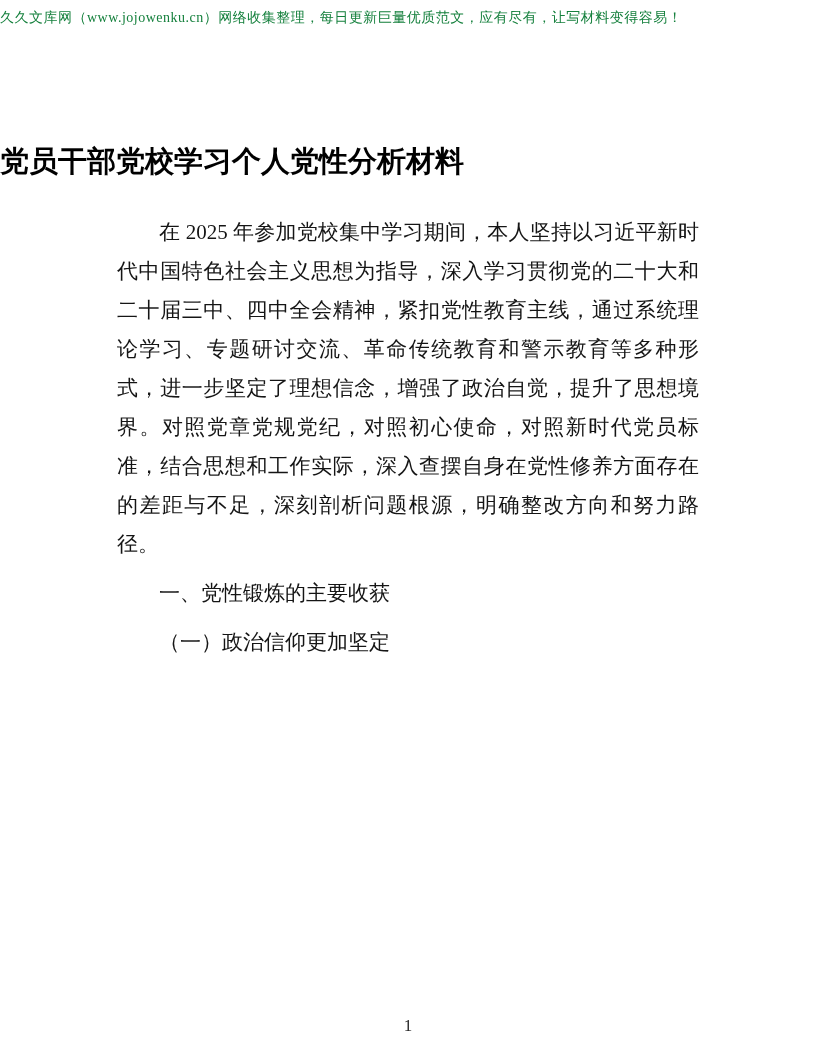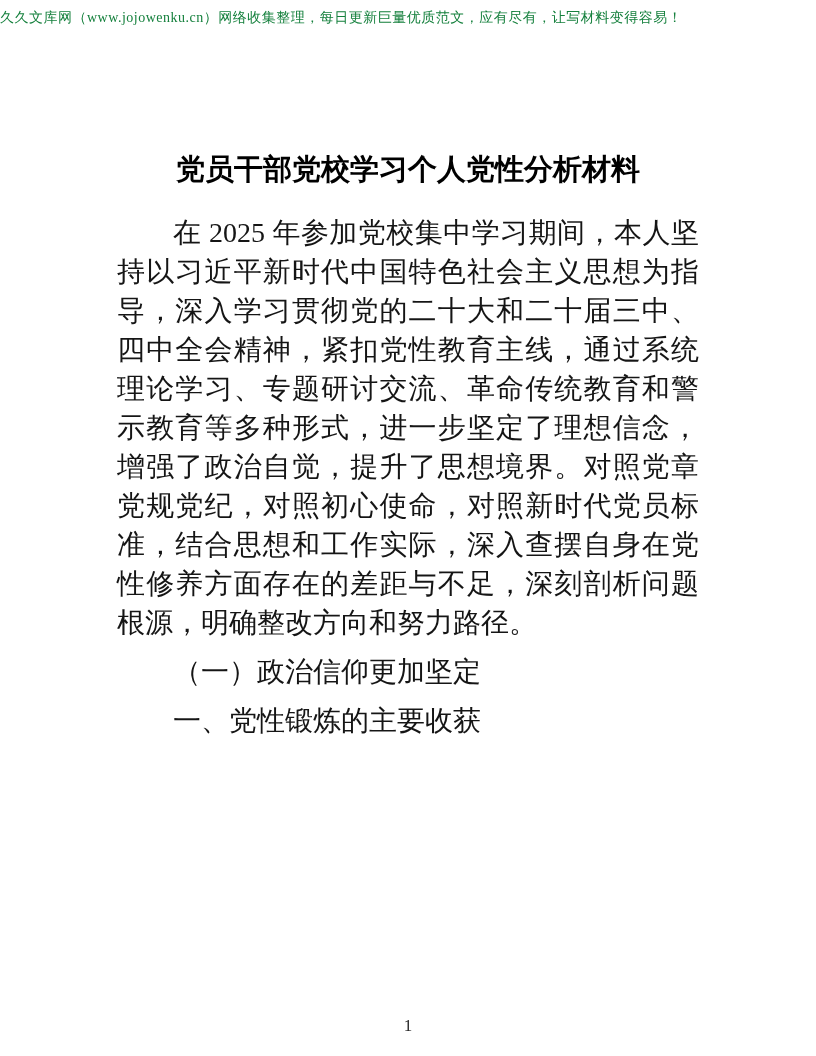--- a/index.html
+++ b/index.html
@@ -28,32 +28,32 @@
     font-size: 14px;
     letter-spacing: 0.5px;
     color: #15803d;
     white-space: nowrap;
   }
   .doc-title {
     position: absolute;
     top: 142px;
     left: 0;
     right: 0;
-    margin: 8px;
-    text-align: center;
+    margin: 0;
+    text-align: left;
     font-size: 29px;
     font-weight: bold;
     color: #000000;
   }
   .content {
     position: absolute;
     top: 213px;
     left: 117px;
     width: 582px;
-    font-size: 28px;
+    font-size: 21px;
     line-height: 39px;
     color: #151515;
     text-align: justify;
   }
   .para {
     margin: 0;
     text-indent: 2em;
   }
   .heading {
     margin: 10px 0;
@@ -75,21 +75,21 @@
 
 <div class="page">
 
   <div class="watermark">久久文库网（www.jojowenku.cn）网络收集整理，每日更新巨量优质范文，应有尽有，让写材料变得容易！</div>
 
   <h1 class="doc-title">党员干部党校学习个人党性分析材料</h1>
 
   <div class="content">
     <p class="para">在 2025 年参加党校集中学习期间，本人坚持以习近平新时代中国特色社会主义思想为指导，深入学习贯彻党的二十大和二十届三中、四中全会精神，紧扣党性教育主线，通过系统理论学习、专题研讨交流、革命传统教育和警示教育等多种形式，进一步坚定了理想信念，增强了政治自觉，提升了思想境界。对照党章党规党纪，对照初心使命，对照新时代党员标准，结合思想和工作实际，深入查摆自身在党性修养方面存在的差距与不足，深刻剖析问题根源，明确整改方向和努力路径。</p>
 
+    <p class="heading">一、党性锻炼的主要收获</p>
+
     <p class="heading">（一）政治信仰更加坚定</p>
-
-    <p class="heading">一、党性锻炼的主要收获</p>
 
   </div>
 
   <div class="page-number">1</div>
 
 </div>
 
 </body></html>

